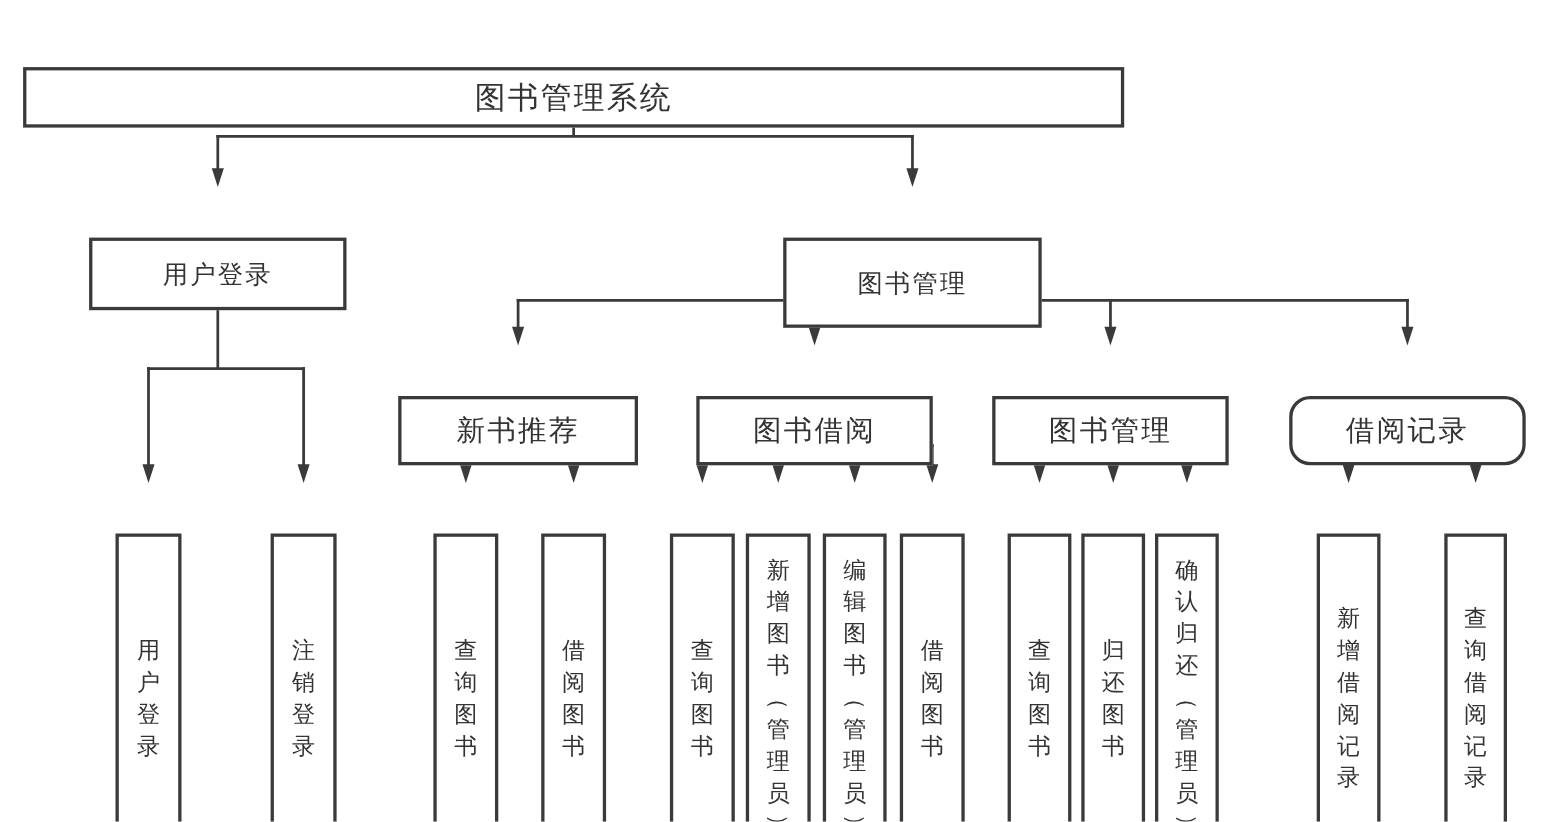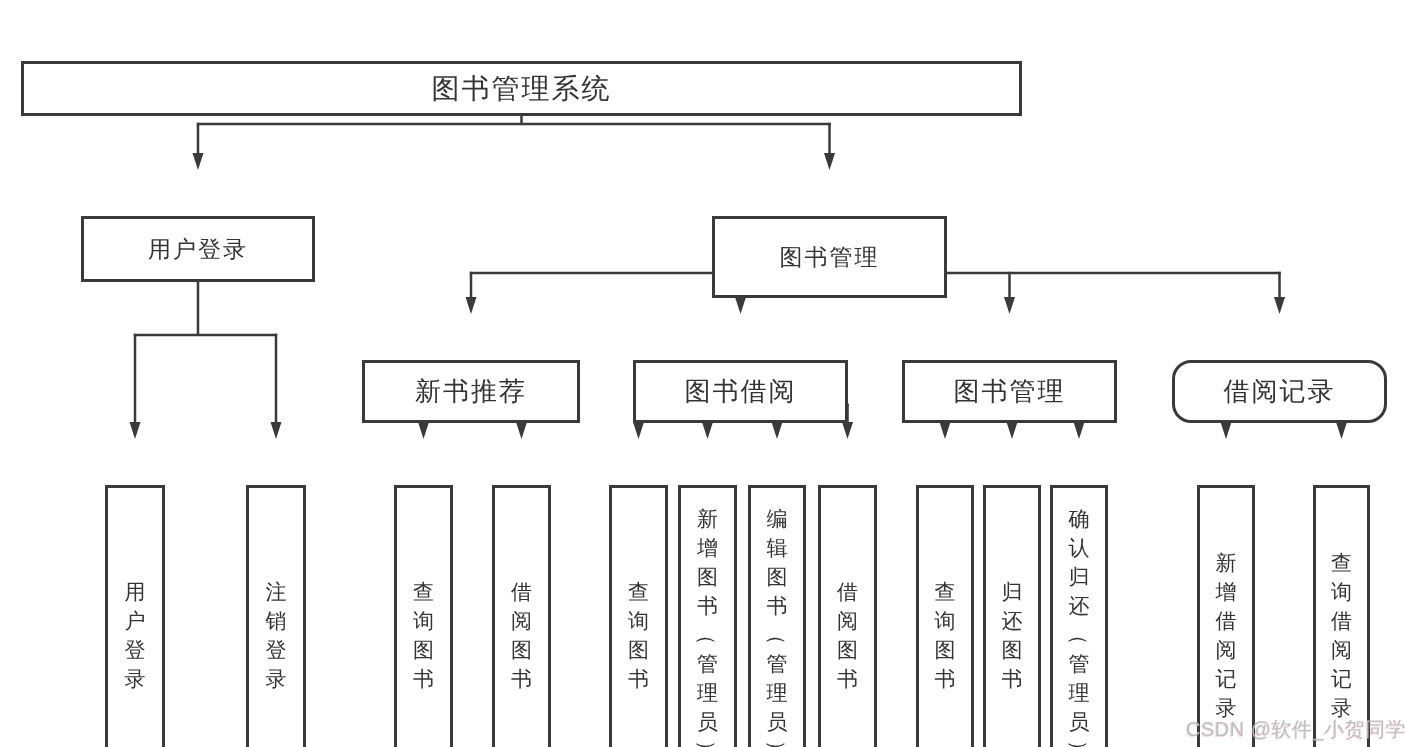--- a/index.html
+++ b/index.html
@@ -249,14 +249,13 @@
         <div class="label">
           <span class="char">查</span>
           <span class="char">询</span>
           <span class="char">借</span>
           <span class="char">阅</span>
           <span class="char">记</span>
           <span class="char">录</span>
         </div>
       </div>
     </div>
-  <div class="watermark">CSDN @软件_小贺同学</div>
 </div>
 
 </body></html>

